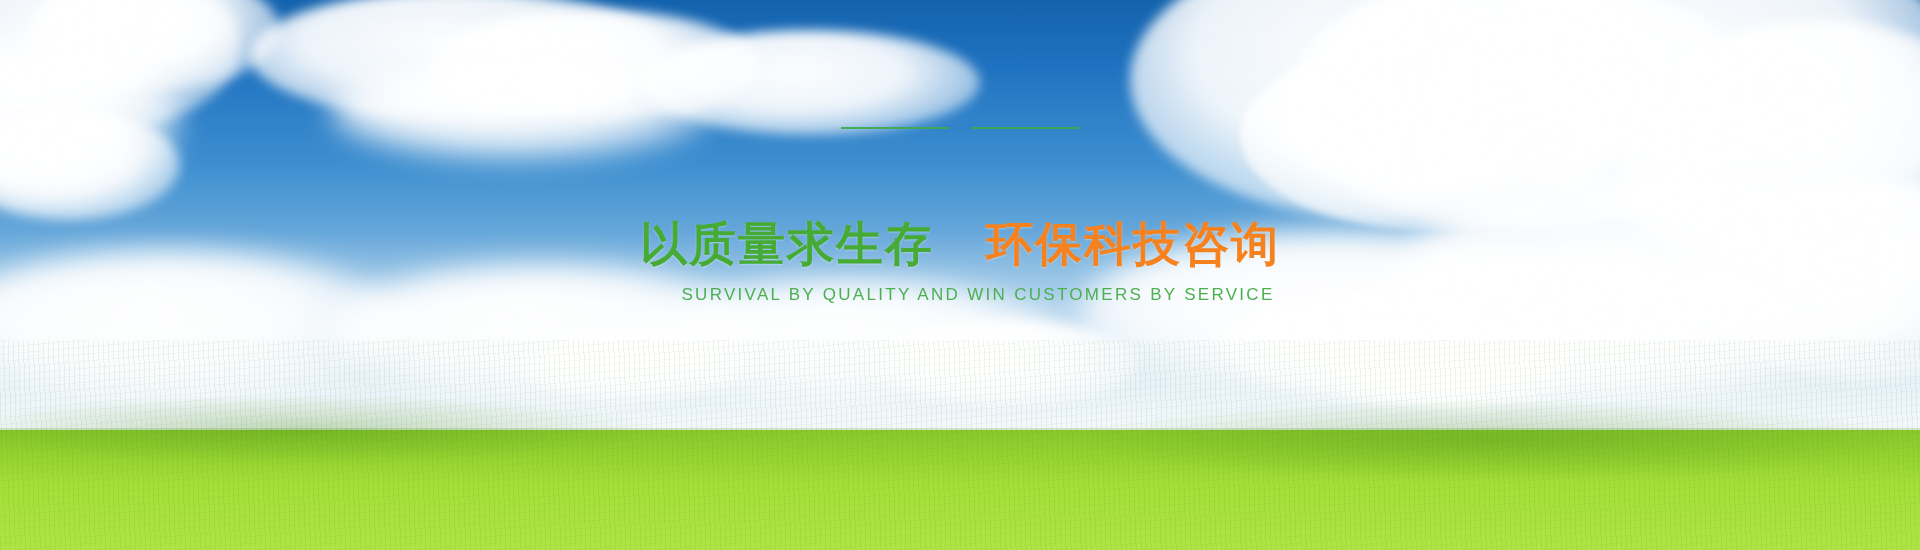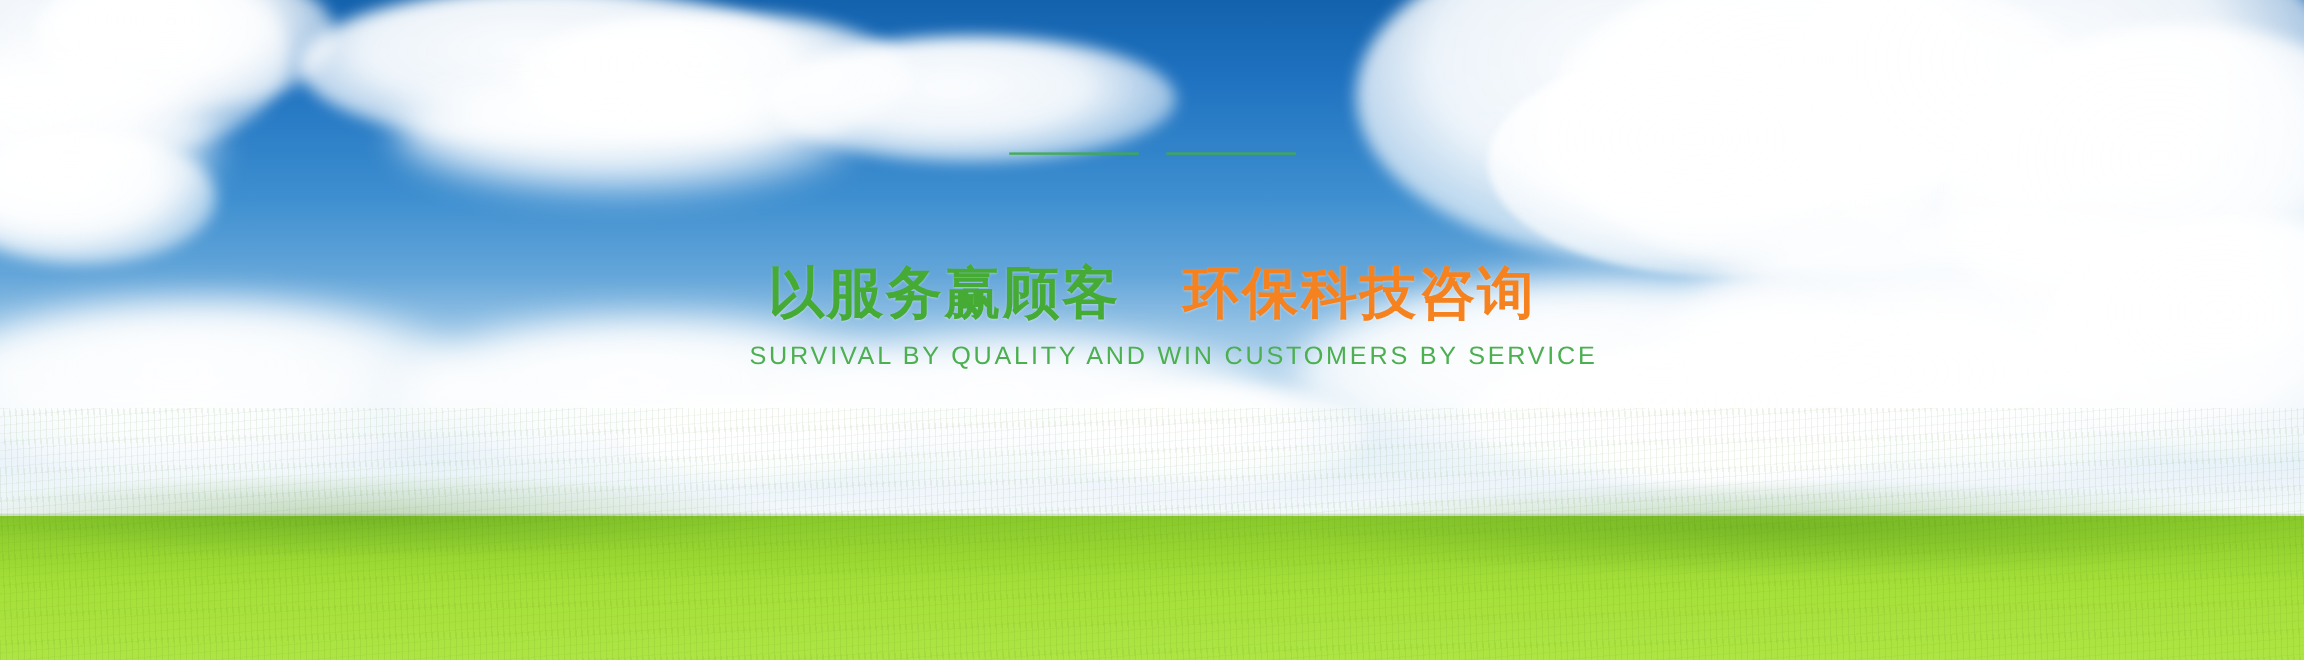--- a/index.html
+++ b/index.html
@@ -174,21 +174,21 @@
   .headline .part-gap { display: inline-block; width: 22px; }
   .headline .part-orange {
     color: #f5821f;
     text-shadow: 0 1px 2px rgba(255,255,255,.35);
   }
 
   .subtitle {
     position: absolute;
     left: 0; right: 0;
     top: 285px;
-    font-size: 21px;
+    font-size: 17px;
     letter-spacing: 2.3px;
     color: #4caf50;
     white-space: nowrap;
     font-weight: 400;
     margin-left: 36px;
   }
 </style>
 </head>
 <body>
 
@@ -237,21 +237,21 @@
   <div class="grass-texture"></div>
 
   <div class="content">
 
     <div class="eyebrow-row">
       <span class="deco-line"></span>
       <span class="deco-line"></span>
     </div>
 
     <div class="headline">
-      <span class="part-green">以服务赢顾客</span>
+      <span class="part-green">以质量求生存</span>
       <span class="part-gap"></span>
       <span class="part-orange">环保科技咨询</span>
     </div>
 
     <div class="subtitle">SURVIVAL BY QUALITY AND WIN CUSTOMERS BY SERVICE</div>
 
   </div>
 </div>
 
 </body></html>

